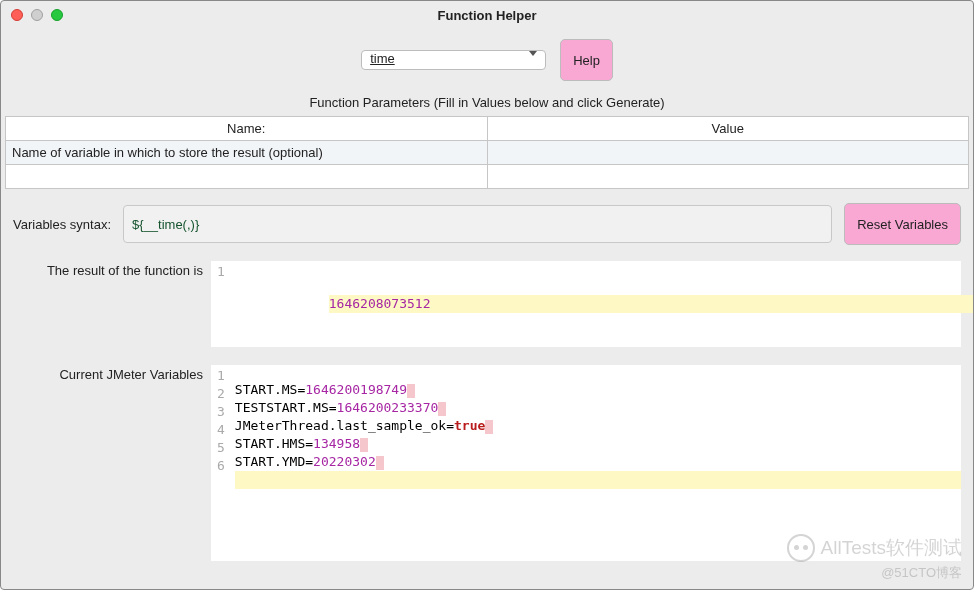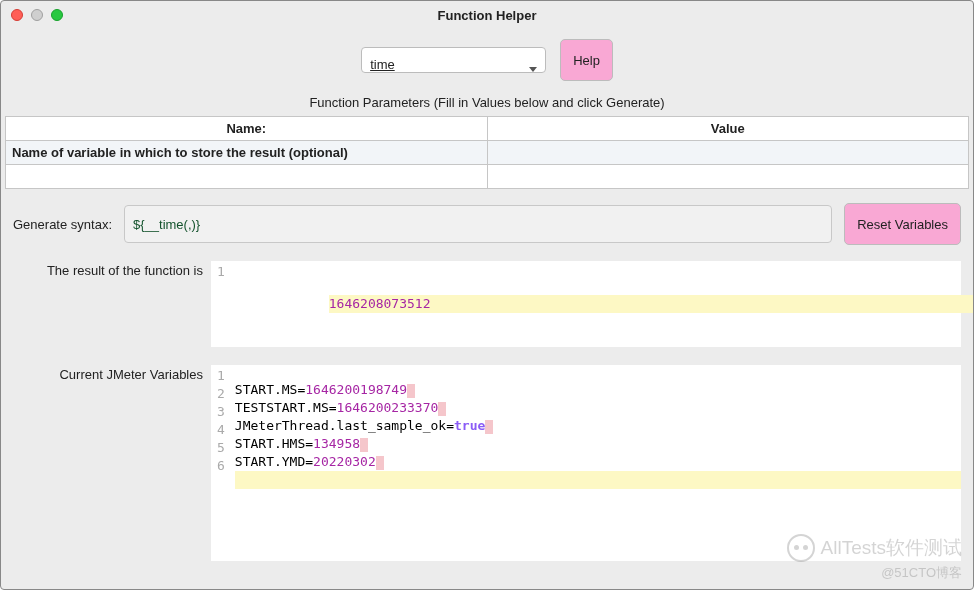--- a/index.html
+++ b/index.html
@@ -57,26 +57,26 @@
 .toprow {
   display: flex;
   justify-content: center;
   gap: 14px;
   margin-bottom: 14px;
   align-items: center;
 }
 .select {
   position: relative;
   width: 185px;
-  height: 26px;
+  height: 20px;
   background: #fff;
   border: 1px solid #bcbcbc;
   border-radius: 4px;
   display: flex;
-  align-items: flex-end;
+  align-items: flex-start;
   padding: 0 8px;
   font-size: 13px;
   text-decoration: underline;
 }
 .select .arrow {
   position: absolute;
   right: 8px;
   width: 0; height: 0;
   border-left: 4px solid transparent;
   border-right: 4px solid transparent;
@@ -100,21 +100,21 @@
 }
 table.params {
   width: 100%;
   border-collapse: collapse;
   background: #fff;
   font-size: 13px;
 }
 table.params th, table.params td {
   border: 1px solid #c6c6c6;
   padding: 3px 6px;
-  font-weight: bold;
+  font-weight: normal;
   height: 24px;
 }
 table.params th { text-align: center; background: #fff; }
 table.params td { text-align: left; }
 tr.alt td { background: #f2f5f8; }
 .table-wrap { margin-bottom: 14px; }
 .blankrow td { height: 24px; }
 .fsrow {
   display: flex;
   align-items: center;
@@ -180,21 +180,21 @@
   flex: 1;
   white-space: pre;
   line-height: 18px;
   padding: 16px 0;
 }
 .line { display: block; min-height: 18px; }
 .hl-yellow { background: #fdf8c4; display: inline-block; width: 100%; }
 .tok-num { color: #a626a4; }
 .tok-key { color: #000; }
 .tok-eq { color: #000; }
-.tok-bool { color: #8b5cf6; font-weight: 600; }
+.tok-bool { color: #b91c1c; font-weight: 600; }
 .pinkpad {
   background: #f5c6cb;
   display: inline-block;
   width: 8px;
   height: 14px;
   vertical-align: middle;
 }
 .watermark1 {
   position: absolute;
   right: 12px;
@@ -272,21 +272,21 @@
         </tr>
         <tr class="blankrow">
           <td></td>
           <td></td>
         </tr>
       </tbody>
         </table>
     </div>
 
     <div class="fsrow">
-      <span class="fslabel">Generate syntax:</span>
+      <span class="fslabel">Variables syntax:</span>
       <input class="fsinput" type="text" readonly="" value="${__time(,)}" style="">
       <div class="btn">
         <span>Reset Variables</span>
       </div>
     </div>
 
     <div class="resultarea">
 
       <div class="resrow">
         <div class="reslabel">The result of the function is</div>

